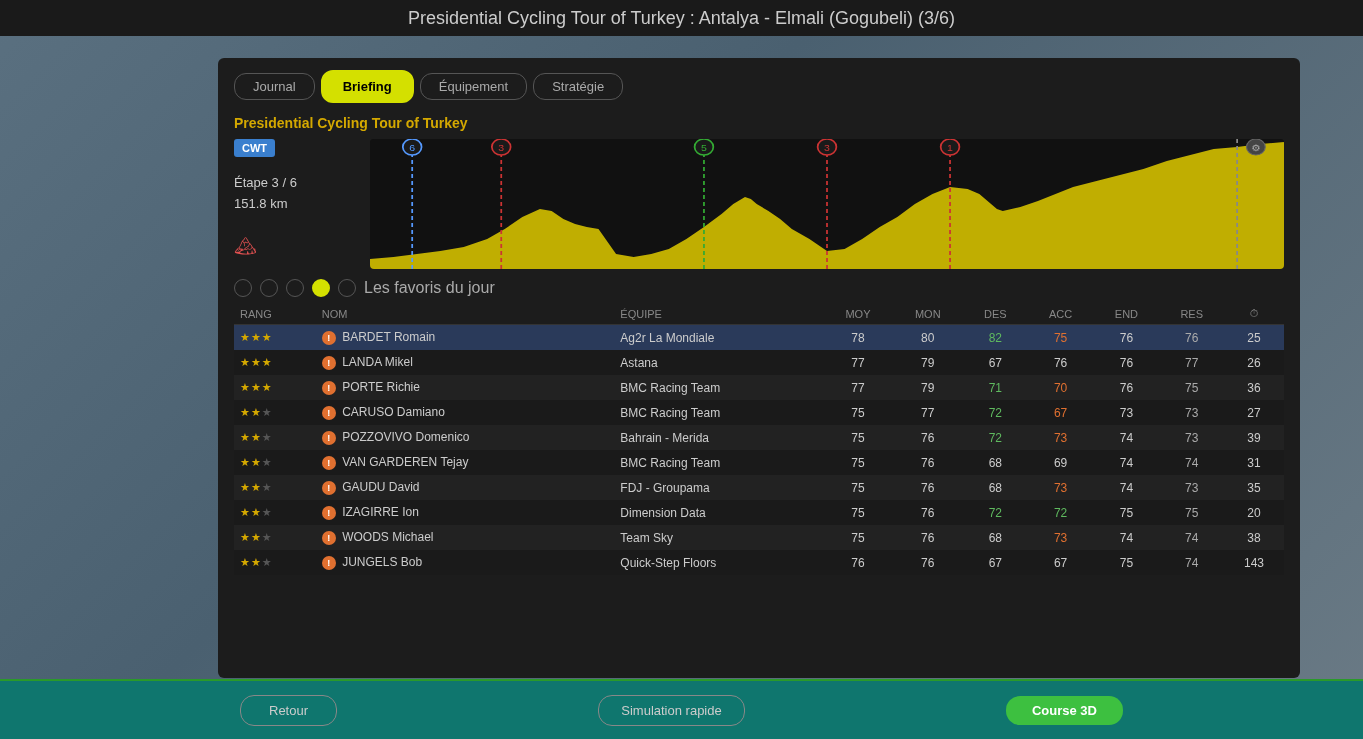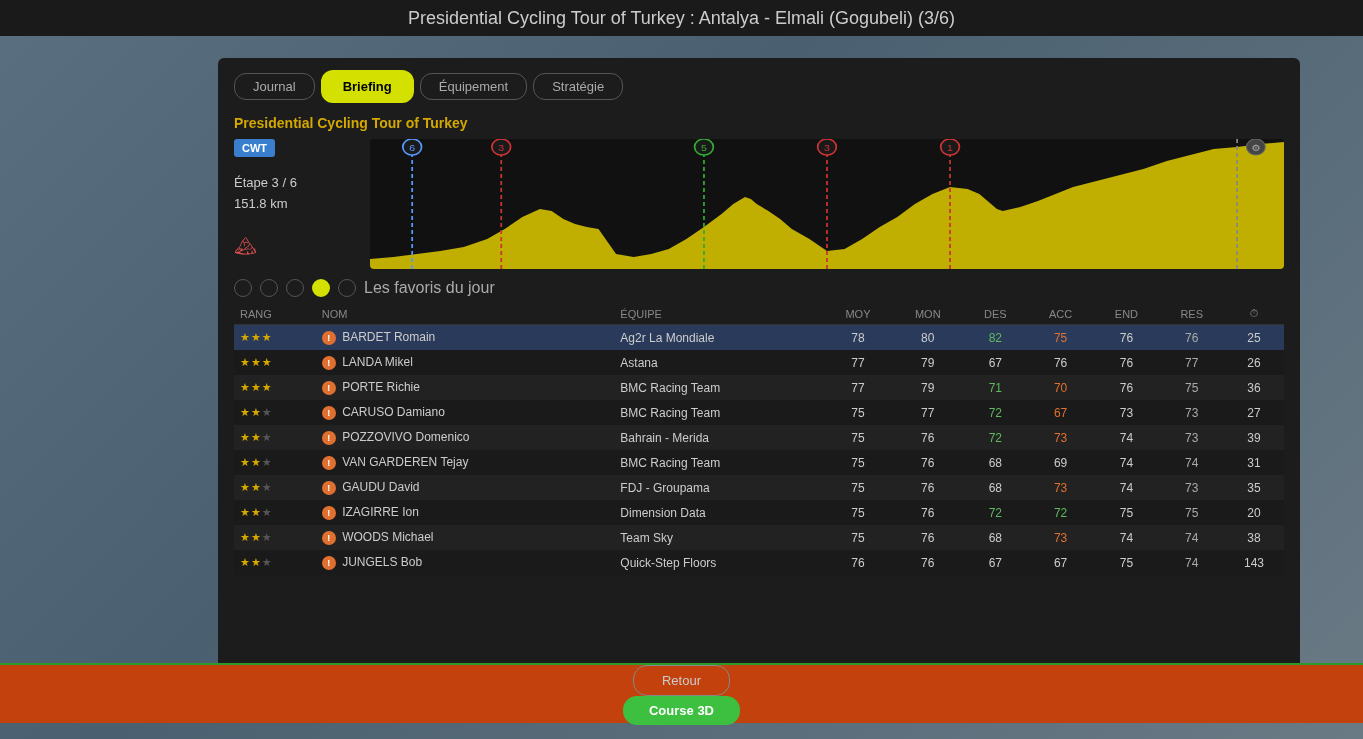--- a/index.html
+++ b/index.html
@@ -207,31 +207,30 @@
       background: #e07030;
       color: #fff;
       font-size: 9px;
       font-weight: bold;
       margin-right: 3px;
     }
 
     
     .bottom-bar {
       position: absolute;
-      bottom: 16px;
+      bottom: 0;
       left: 0;
       right: 0;
       height: 60px;
-      background: #c2410c;
+      background: #0f766e;
       border-top: 2px solid #2a9a2a;
       display: flex;
       align-items: center;
       justify-content: space-between;
       padding: 0 240px;
-      flex-direction: column;
     }
     .btn-retour {
       padding: 7px 28px;
       border-radius: 14px;
       border: 1.5px solid #888;
       background: transparent;
       color: #ccc;
       font-size: 13px;
       cursor: pointer;
     }
@@ -572,14 +571,15 @@
       <td class="td-center">143</td>
     </tr>
         </tbody>
     </table>
   </div>
 
 </div>
 
 <div class="bottom-bar">
   <button class="btn-retour">Retour</button>
+  <button class="btn-simulation">Simulation rapide</button>
   <button class="btn-course">Course 3D</button>
 </div>
 
 </body></html>

